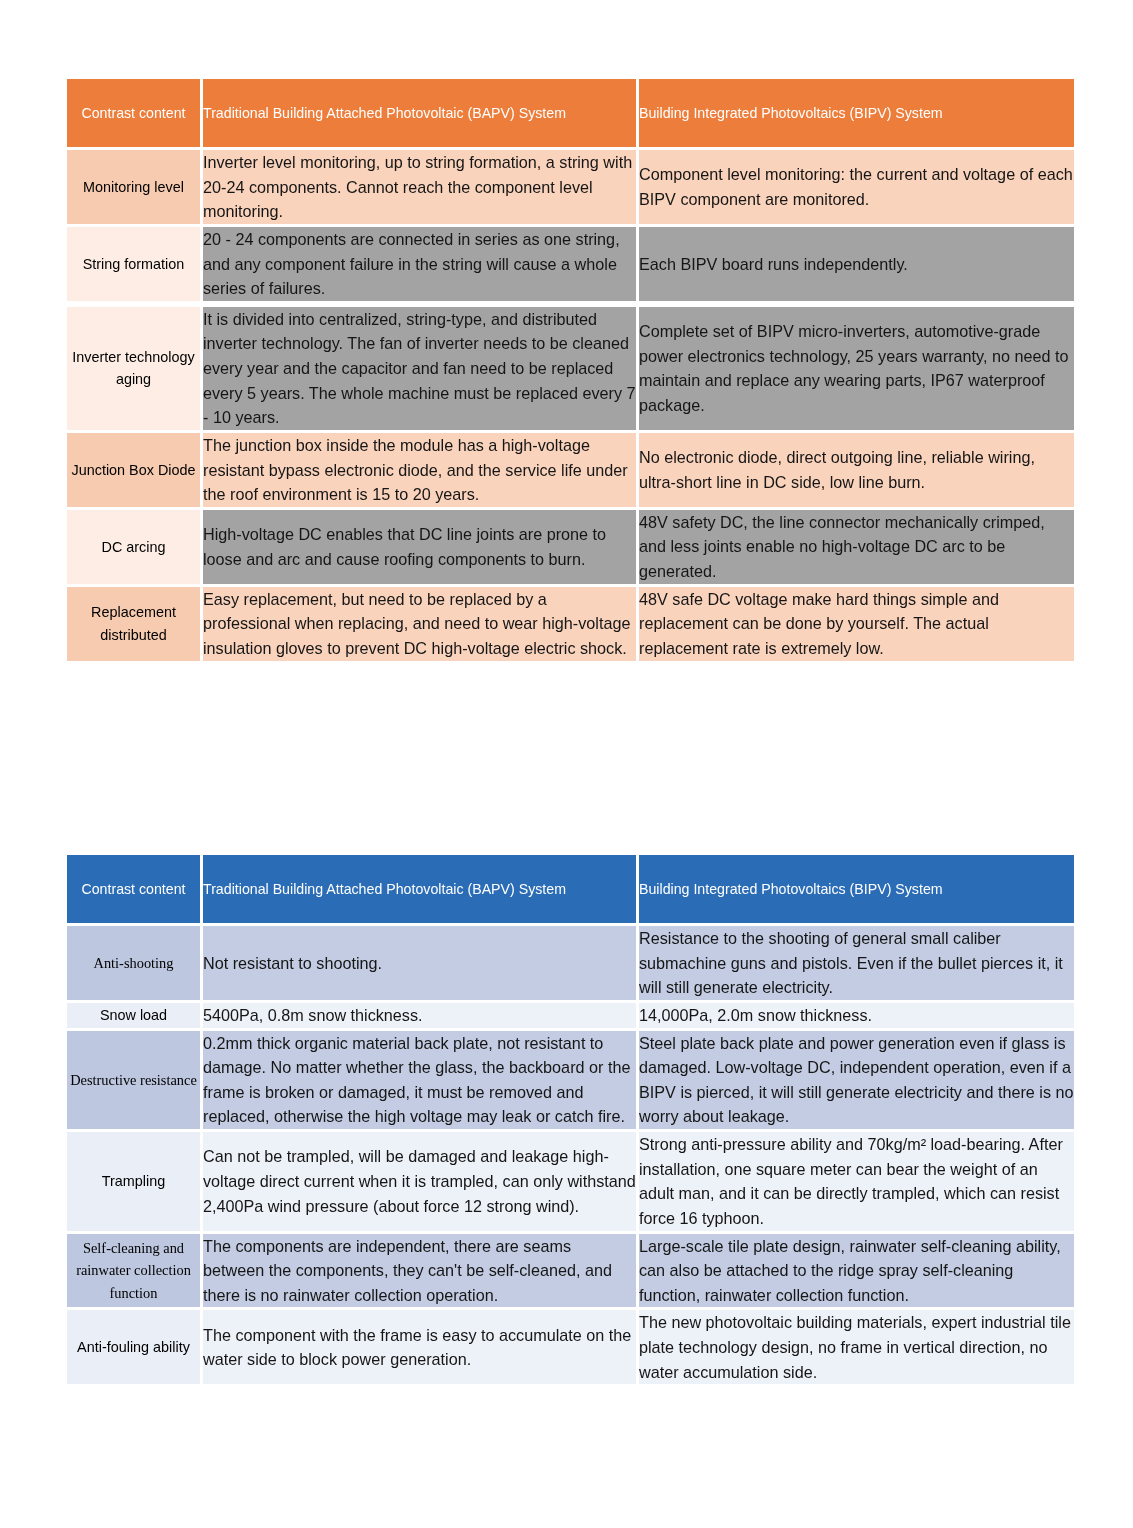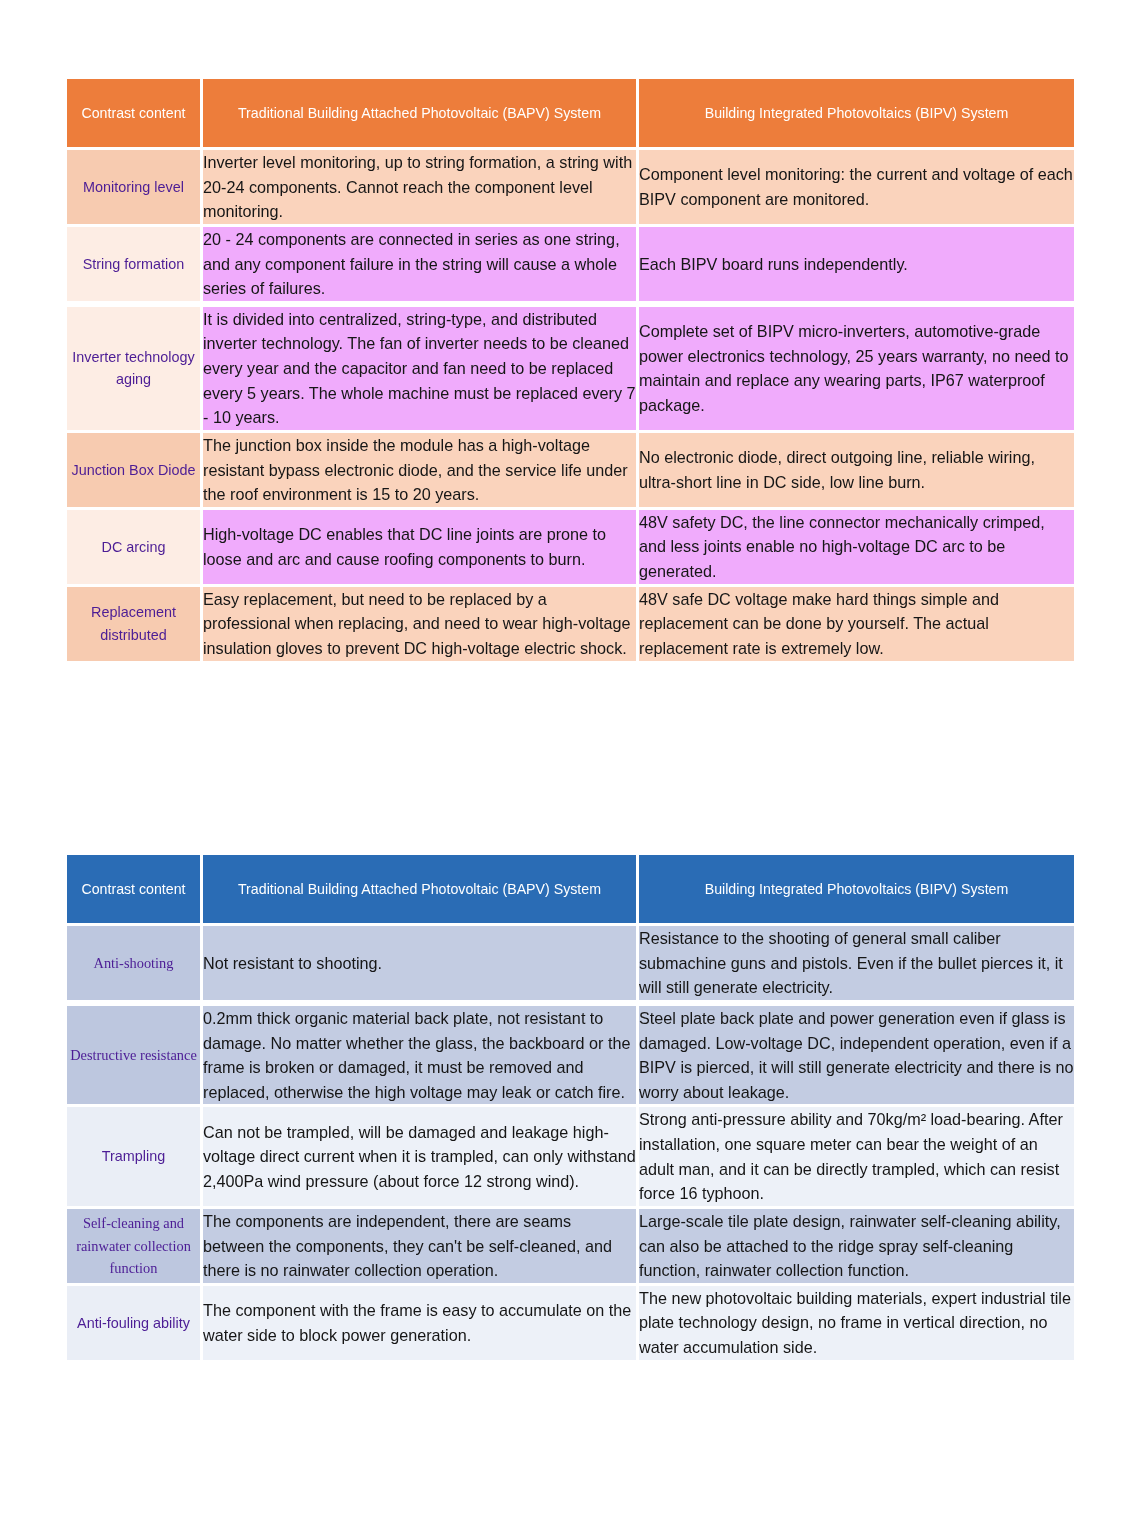--- a/index.html
+++ b/index.html
@@ -46,33 +46,33 @@
   .cmp-table td {
     vertical-align: middle;
     padding: 0;
   }
 
   
   .hdr-cell {
     color: #ffffff;
     font-size: 14.2px;
     font-weight: normal;
-    text-align: center;
+    text-align: left;
     line-height: 1.3;
     height: 68px;
     box-sizing: border-box;
     padding: 0 10px 0 12px;
   }
   .hdr-cell.label-col { text-align: center; padding: 0 4px; }
 
   
   .label-cell {
     text-align: center;
     font-size: 14.4px;
-    color: #4c1d95;
+    color: #000000;
     line-height: 1.55;
     padding: 10px 6px;
     box-sizing: border-box;
   }
 
   
   .body-cell {
     text-align: left;
     font-size: 16.2px;
     color: #161616;
@@ -80,21 +80,21 @@
     padding: 12px 14px 12px 14px;
     box-sizing: border-box;
   }
 
   
   #table-bapv-bipv-operations .hdr-cell { background: #ED7D3B; }
   #table-bapv-bipv-operations .hdr-cell.label-col { background: #ED7D3B; }
   #table-bapv-bipv-operations tbody tr.shade-a .label-cell { background: #F7CBB0; }
   #table-bapv-bipv-operations tbody tr.shade-a .body-cell  { background: #FAD3BC; }
   #table-bapv-bipv-operations tbody tr.shade-b .label-cell { background: #FDEDE4; }
-  #table-bapv-bipv-operations tbody tr.shade-b .body-cell  { background: #f0abfc; }
+  #table-bapv-bipv-operations tbody tr.shade-b .body-cell  { background: #a3a3a3; }
 
   
   #table-bapv-bipv-durability .hdr-cell { background: #2A6CB5; }
   #table-bapv-bipv-durability .hdr-cell.label-col { background: #2A6CB5; }
   #table-bapv-bipv-durability tbody tr.shade-a .label-cell { background: #BDC7DF; font-family: Liberation Serif, serif; }
   #table-bapv-bipv-durability tbody tr.shade-a .body-cell  { background: #C3CCE2; }
   #table-bapv-bipv-durability tbody tr.shade-b .label-cell { background: #EAEEF6; }
   #table-bapv-bipv-durability tbody tr.shade-b .body-cell  { background: #EDF1F8; }
 
   
@@ -259,20 +259,27 @@
         <td class="body-cell">Resistance to the shooting of general small caliber submachine guns and pistols. Even if the bullet pierces it, it will still generate electricity.</td>
       </tr>
       <tr class="gutter-row">
         <td></td>
           <td></td>
           <td></td>
           <td></td>
           <td></td>
       </tr>
 
+      <tr class="shade-b">
+        <td class="label-cell">Snow load</td>
+        <td class="gutter-col"></td>
+        <td class="body-cell">5400Pa, 0.8m snow thickness.</td>
+        <td class="gutter-col"></td>
+        <td class="body-cell">14,000Pa, 2.0m snow thickness.</td>
+      </tr>
       <tr class="gutter-row">
         <td></td>
           <td></td>
           <td></td>
           <td></td>
           <td></td>
       </tr>
 
       <tr class="shade-a">
         <td class="label-cell">Destructive resistance</td>

